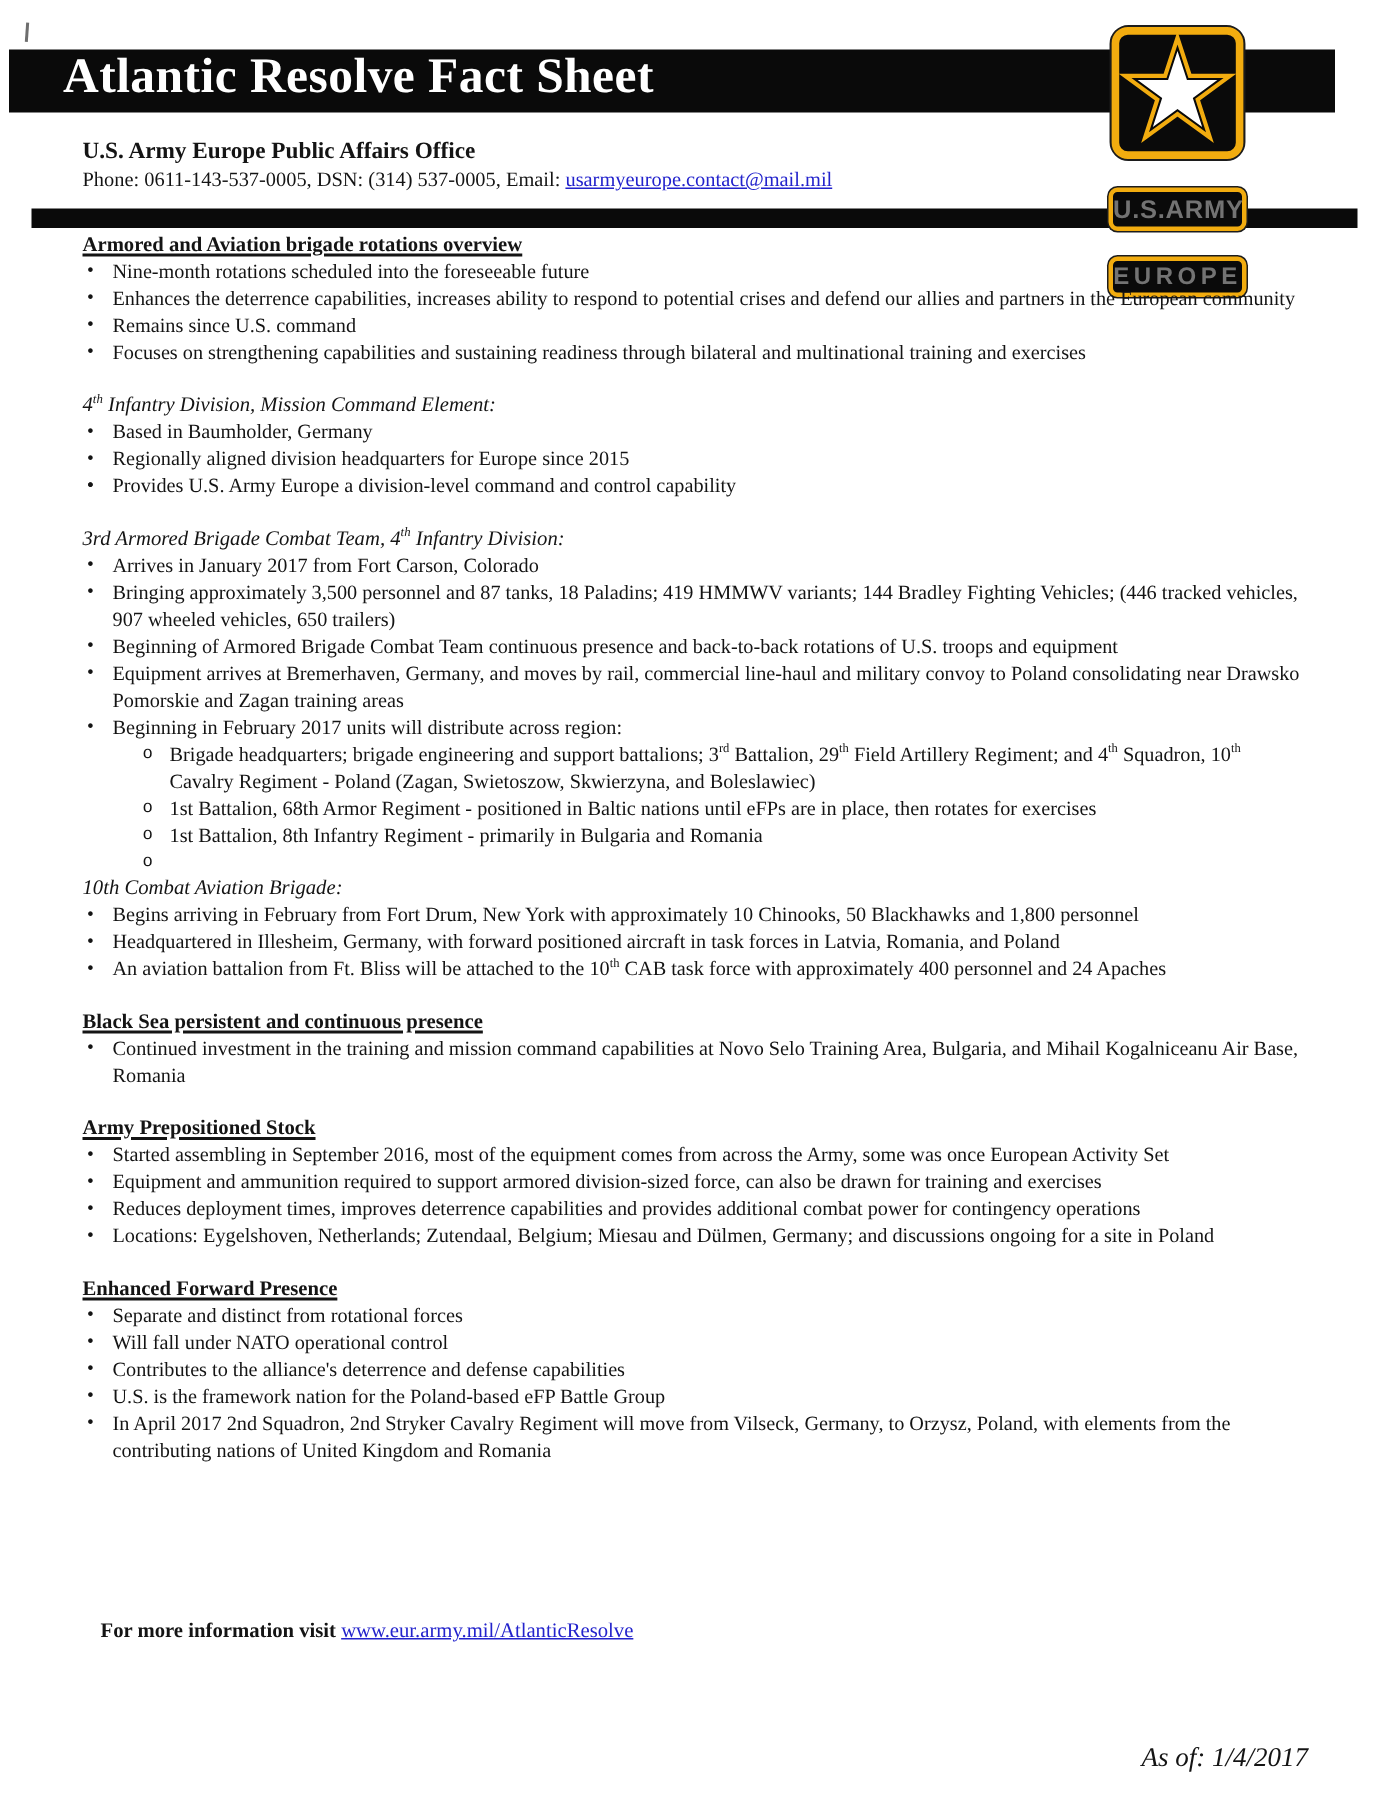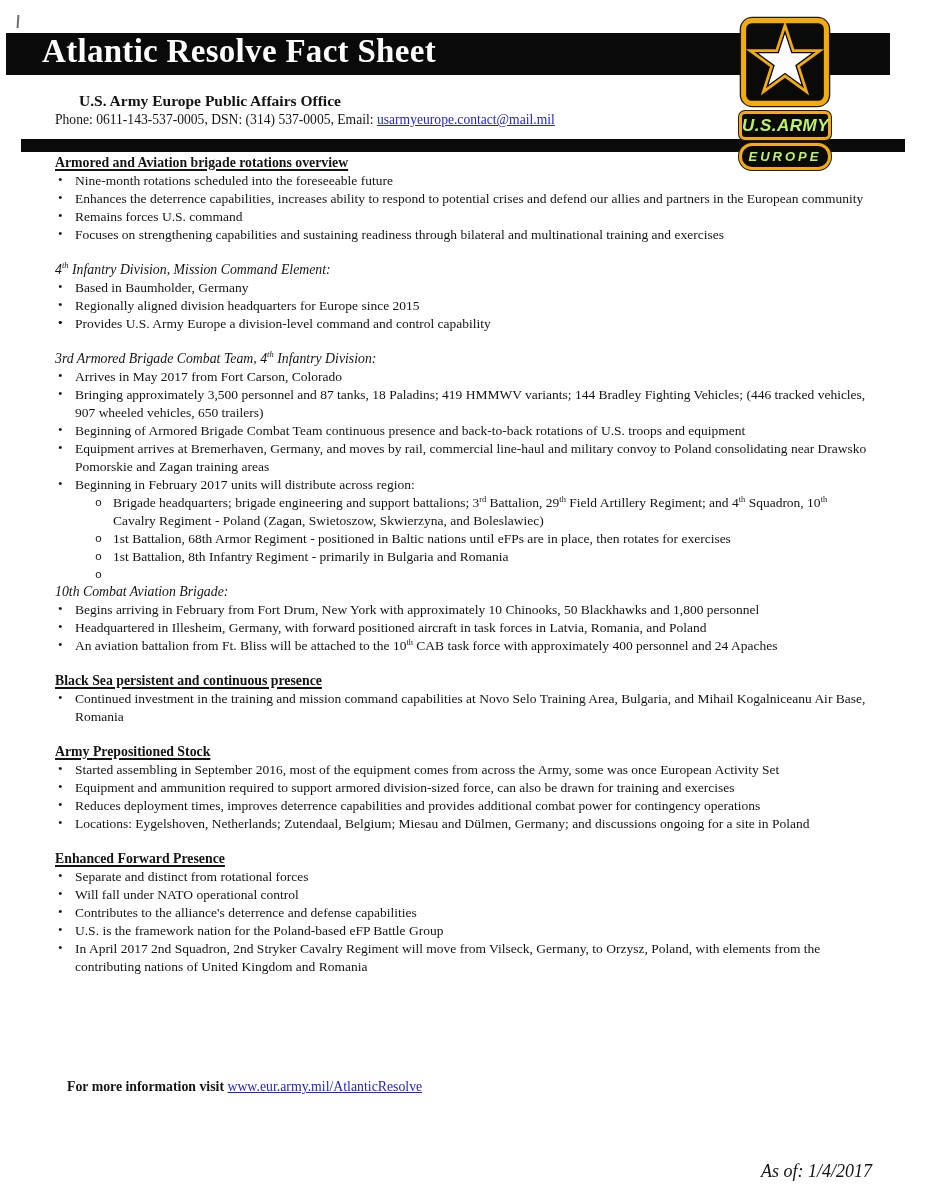--- a/index.html
+++ b/index.html
@@ -7,36 +7,35 @@
   html,body { margin:0; padding:0; }
   body {
     width:927px; height:1200px; background:#ffffff; position:relative;
     font-family:"Liberation Serif", serif; color:#141414; overflow:hidden;
   }
   .edge-artifact { position:absolute; left:17px; top:15px; width:2px; height:13px; background:#6e6e6e; transform:rotate(4deg); }
 
   .title-bar { position:absolute; left:6px; top:33px; width:884px; height:42px; background:var(--bar); display:flex; align-items:flex-start; }
   .title-text { color:#ffffff; font-weight:bold; font-size:33px; padding-left:36px; letter-spacing:0.3px; white-space:nowrap; }
 
-  .office { position:absolute; left:55px; top:92px; font-size:15.5px; font-weight:bold;margin-left:24px; }
+  .office { position:absolute; left:55px; top:92px; font-size:15.5px; font-weight:bold; }
   .contact { position:absolute; left:55px; top:112px; font-size:13.6px; }
   .contact a, .footer a { color:var(--link); text-decoration:underline; cursor:pointer; }
 
   .bar2 { position:absolute; left:21px; top:139px; width:884px; height:13px; background:var(--bar); }
 
   .logo { position:absolute; left:739px; top:16px; width:92px; }
   .logo-star { width:92px; height:92px; display:block; }
   .logo-box {
-    margin-top:3px; background:var(--bar); border:3px solid var(--gold); border-radius:6px;
-    color:#bef264; text-align:center; font-family:"Liberation Sans", sans-serif; font-weight:bold;
+    margin-top:17px; background:var(--bar); border:3px solid var(--gold); border-radius:6px;
+    color:#737373; text-align:center; font-family:"Liberation Sans", sans-serif; font-weight:bold;
     box-shadow:0 0 0 1px #1c1c1c;
-    font-style:italic;
   }
   .logo-army { height:23px; line-height:23px; font-size:17px; letter-spacing:0.5px; }
-  .logo-europe { height:21px; line-height:21px; font-size:13px; letter-spacing:3px;border-radius:13px; }
+  .logo-europe { height:21px; line-height:21px; font-size:16px; letter-spacing:3px; }
 
   .content { position:absolute; left:55px; top:154px; width:818px; font-size:13.5px; line-height:18px; }
   .section { margin-bottom:17px; }
   .sec-heading { margin:0; font-size:13.8px; }
   .sec-heading.bold { font-weight:bold; text-decoration:underline; text-underline-offset:2px; text-decoration-thickness:1.5px; }
   .sec-heading.italic { font-style:italic; font-weight:normal; }
   .bullet { position:relative; padding-left:20px; }
   .bullet .mk { position:absolute; left:3px; top:-1px; font-size:13px; }
   .bullet.sub { padding-left:58px; }
   .bullet.sub .mk { left:40px; top:0; font-family:"Liberation Mono", monospace; font-size:11.5px; }
@@ -74,33 +73,33 @@
     </svg>
     <div class="logo-box logo-army">U.S.ARMY</div>
     <div class="logo-box logo-europe">EUROPE</div>
   </div>
 
   <div class="content">
       <div class="section">
         <div class="sec-heading bold">Armored and Aviation brigade rotations overview</div>
         <div class="bullet"><span class="mk">•</span><span>Nine-month rotations scheduled into the foreseeable future</span></div>
         <div class="bullet"><span class="mk">•</span><span>Enhances the deterrence capabilities, increases ability to respond to potential crises and defend our allies and partners in the European community</span></div>
-        <div class="bullet"><span class="mk">•</span><span>Remains forces U.S. command</span></div>
+        <div class="bullet"><span class="mk">•</span><span>Remains since U.S. command</span></div>
         <div class="bullet"><span class="mk">•</span><span>Focuses on strengthening capabilities and sustaining readiness through bilateral and multinational training and exercises</span></div>
       </div>
       <div class="section">
         <div class="sec-heading italic">4<sup>th</sup> Infantry Division, Mission Command Element:</div>
         <div class="bullet"><span class="mk">•</span><span>Based in Baumholder, Germany</span></div>
         <div class="bullet"><span class="mk">•</span><span>Regionally aligned division headquarters for Europe since 2015</span></div>
         <div class="bullet"><span class="mk">•</span></div>
         <div class="bullet"><span class="mk">•</span><span>Provides U.S. Army Europe a division-level command and control capability</span></div>
       </div>
       <div class="section">
         <div class="sec-heading italic">3rd Armored Brigade Combat Team, 4<sup>th</sup> Infantry Division:</div>
-        <div class="bullet"><span class="mk">•</span><span>Arrives in May 2017 from Fort Carson, Colorado</span></div>
+        <div class="bullet"><span class="mk">•</span><span>Arrives in January 2017 from Fort Carson, Colorado</span></div>
         <div class="bullet"><span class="mk">•</span><span>Bringing approximately 3,500 personnel and 87 tanks, 18 Paladins; 419 HMMWV variants; 144 Bradley Fighting Vehicles; (446 tracked vehicles, 907 wheeled vehicles, 650 trailers)</span></div>
         <div class="bullet"><span class="mk">•</span><span>Beginning of Armored Brigade Combat Team continuous presence and back-to-back rotations of U.S. troops and equipment</span></div>
         <div class="bullet"><span class="mk">•</span><span>Equipment arrives at Bremerhaven, Germany, and moves by rail, commercial line-haul and military convoy to Poland consolidating near Drawsko Pomorskie and Zagan training areas</span></div>
         <div class="bullet"><span class="mk">•</span><span>Beginning in February 2017 units will distribute across region:</span></div>
         <div class="bullet sub"><span class="mk">o</span><span>Brigade headquarters; brigade engineering and support battalions; 3<sup>rd</sup> Battalion, 29<sup>th</sup> Field Artillery Regiment; and 4<sup>th</sup> Squadron, 10<sup>th</sup> Cavalry Regiment - Poland (Zagan, Swietoszow, Skwierzyna, and Boleslawiec)</span></div>
         <div class="bullet sub"><span class="mk">o</span><span>1st Battalion, 68th Armor Regiment - positioned in Baltic nations until eFPs are in place, then rotates for exercises</span></div>
         <div class="bullet sub"><span class="mk">o</span><span>1st Battalion, 8th Infantry Regiment - primarily in Bulgaria and Romania</span></div>
         <div class="bullet sub"><span class="mk">o</span></div>
       </div>
       <div class="section">

